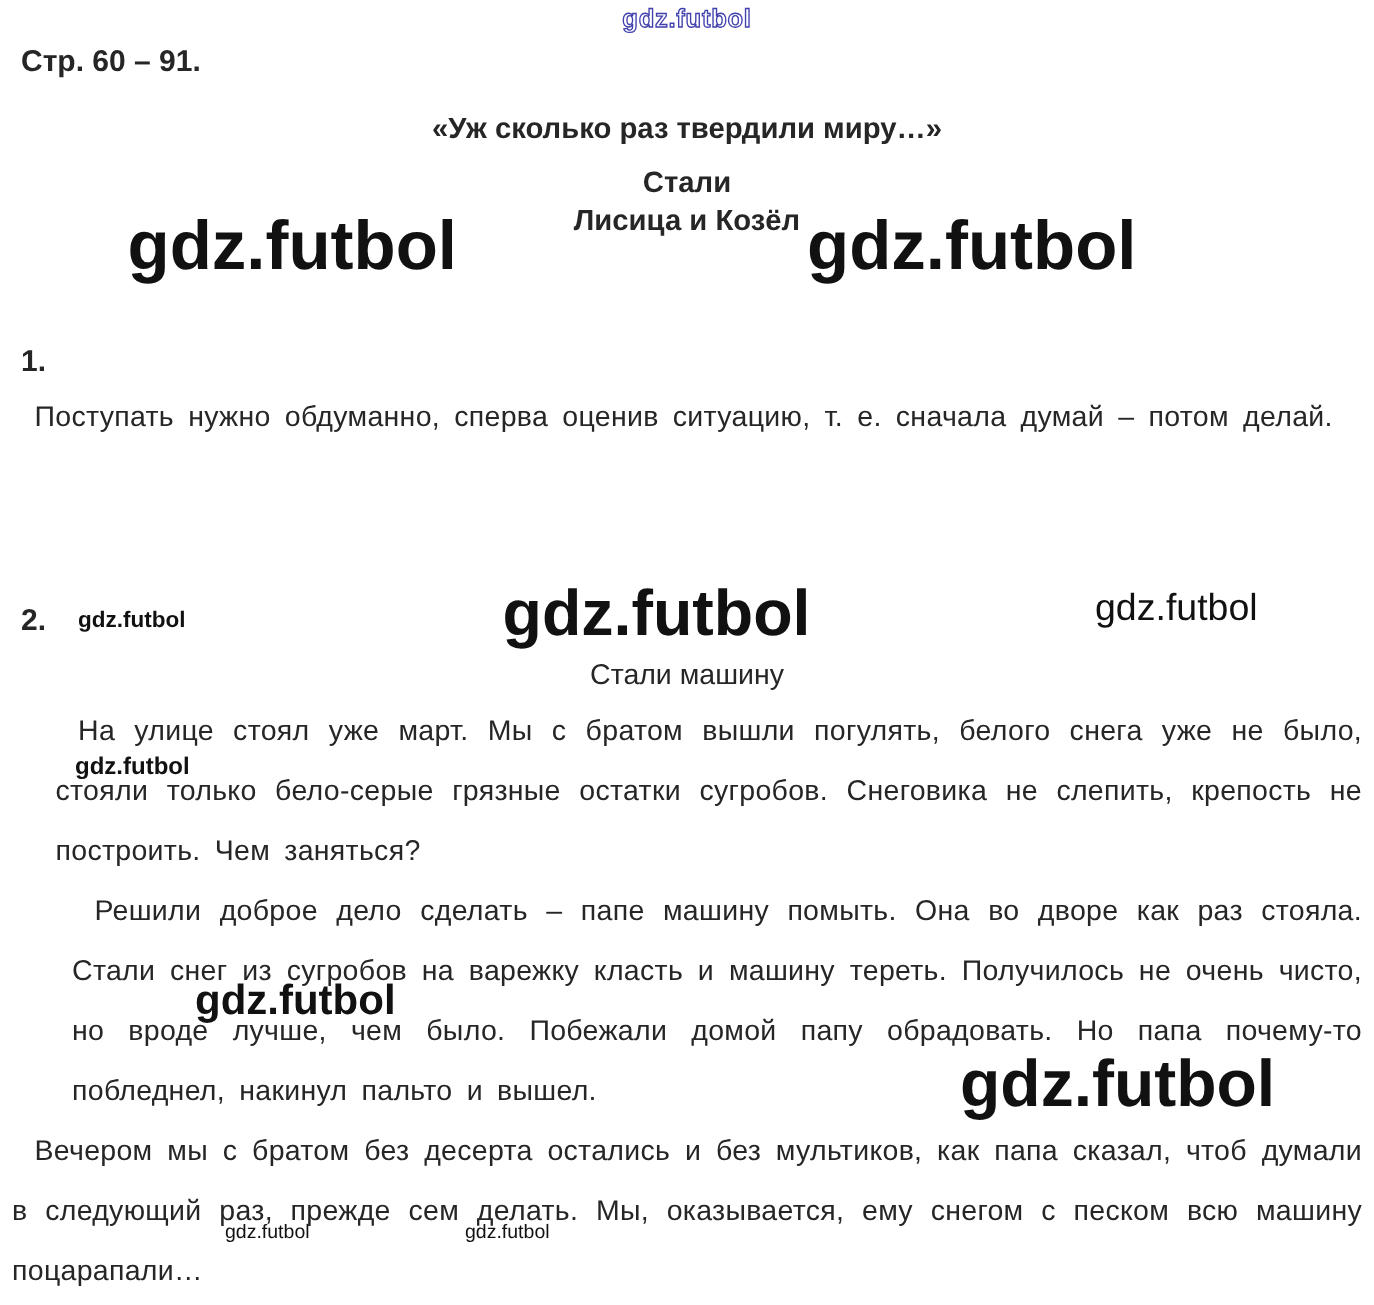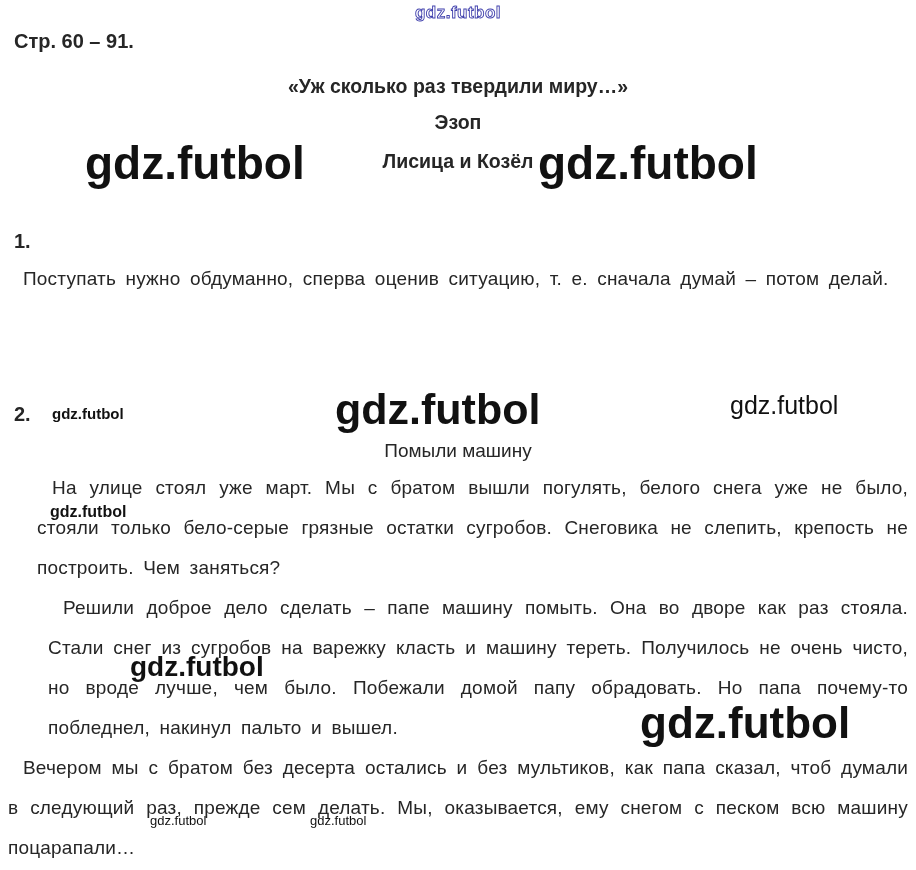--- a/index.html
+++ b/index.html
@@ -24,21 +24,21 @@
   }
   @supports (-webkit-text-stroke: 1px black) {
     .wm-top { color: transparent; -webkit-text-stroke: 0.9px #4141ad; }
   }
 
   .page-ref { top: 30px; left: 14px; right: auto; font-size: 20px; font-weight: 700; }
 
   .h-center { text-align: center; font-weight: 700; font-size: 19.5px; }
   .quote-title { top: 75px; }
   .author      { top: 111px; }
-  .fable-title { top: 150px; }
+  .fable-title { top: 136px; }
 
   .sec-num { left: 14px; right: auto; font-size: 20px; font-weight: 700; }
   .sec-num-1 { top: 230px; }
   .sec-num-2 { top: 403px; }
 
   .story-title { top: 440px; text-align: center; font-size: 19px; font-weight: 400; }
 
   p.body-text {
     text-align: justify;
     text-indent: 15px;
@@ -73,28 +73,28 @@
   .wm-p3-small-2  { left: 310px; top: 814px; font-size: 13px; font-weight: 400; }
 </style>
 </head>
 <body>
 
 <div class="abs wm-top">gdz.futbol</div>
 
 <div class="abs page-ref">Стр. 60 – 91.</div>
 
 <div class="abs h-center quote-title">«Уж сколько раз твердили миру…»</div>
-<div class="abs h-center author">Эзоп</div>
+<div class="abs h-center author">Стали</div>
 <div class="abs h-center fable-title">Лисица и Козёл</div>
 
 <div class="abs sec-num sec-num-1">1.</div>
 <p class="abs body-text p-s1">Поступать нужно обдуманно, сперва оценив ситуацию, т. е. сначала думай – потом делай.</p>
 
 <div class="abs sec-num sec-num-2">2.</div>
-<div class="abs story-title">Помыли машину</div>
+<div class="abs story-title">Стали машину</div>
 <p class="abs body-text p-s2a">На улице стоял уже март. Мы с братом вышли погулять, белого снега уже не было, стояли только бело-серые грязные остатки сугробов. Снеговика не слепить, крепость не построить. Чем заняться?</p>
 <p class="abs body-text p-s2b">Решили доброе дело сделать – папе машину помыть. Она во дворе как раз стояла. Стали снег из сугробов на варежку класть и машину тереть. Получилось не очень чисто, но вроде лучше, чем было. Побежали домой папу обрадовать. Но папа почему-то побледнел, накинул пальто и вышел.</p>
 <p class="abs body-text p-s2c">Вечером мы с братом без десерта остались и без мультиков, как папа сказал, чтоб думали в следующий раз, прежде сем делать. Мы, оказывается, ему снегом с песком всю машину поцарапали…</p>
 
 <div class="wm wm-title-left">gdz.futbol</div>
 <div class="wm wm-title-right">gdz.futbol</div>
 <div class="wm wm-s2-small">gdz.futbol</div>
 <div class="wm wm-s2-big">gdz.futbol</div>
 <div class="wm wm-s2-right">gdz.futbol</div>
 <div class="wm wm-p1-small">gdz.futbol</div>

